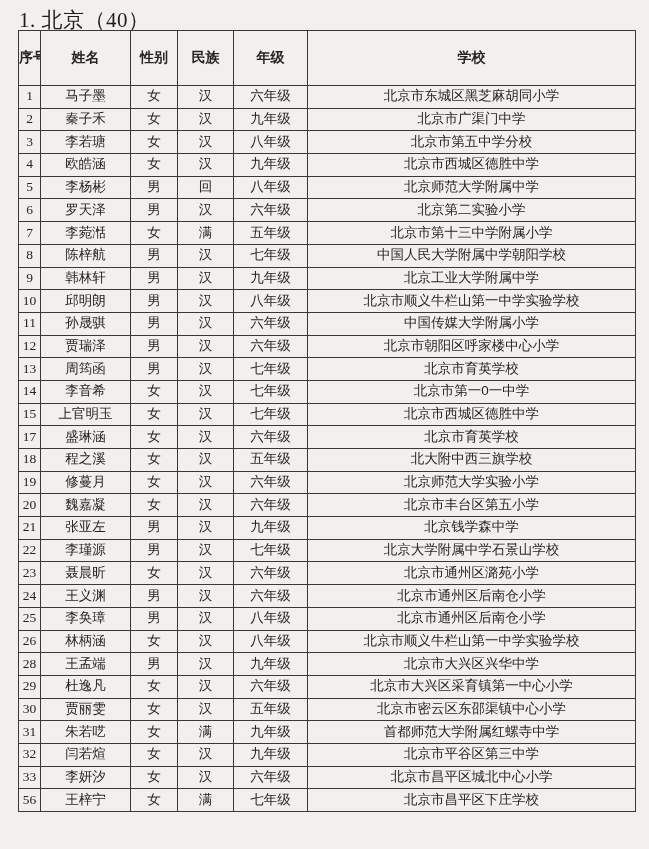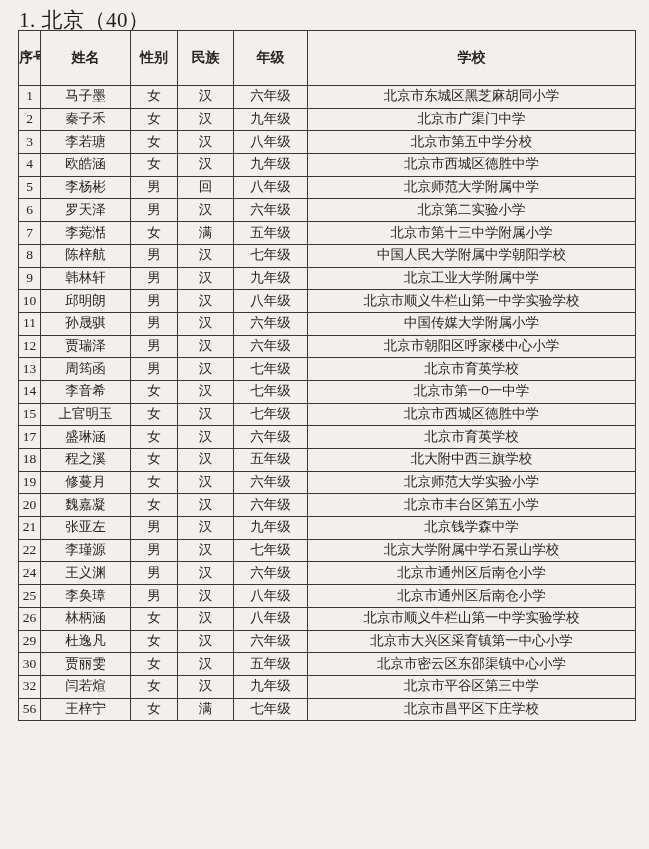--- a/index.html
+++ b/index.html
@@ -246,20 +246,28 @@
       </tr>
       <tr>
         <td class="c-no">22</td>
         <td class="c-name">李瑾源</td>
         <td class="c-gender">男</td>
         <td class="c-ethnicity">汉</td>
         <td class="c-grade">七年级</td>
         <td class="c-school">北京大学附属中学石景山学校</td>
       </tr>
       <tr>
+        <td class="c-no">23</td>
+        <td class="c-name">聂晨昕</td>
+        <td class="c-gender">女</td>
+        <td class="c-ethnicity">汉</td>
+        <td class="c-grade">六年级</td>
+        <td class="c-school">北京市通州区潞苑小学</td>
+      </tr>
+      <tr>
         <td class="c-no">24</td>
         <td class="c-name">王义渊</td>
         <td class="c-gender">男</td>
         <td class="c-ethnicity">汉</td>
         <td class="c-grade">六年级</td>
         <td class="c-school">北京市通州区后南仓小学</td>
       </tr>
       <tr>
         <td class="c-no">25</td>
         <td class="c-name">李奂璋</td>
@@ -270,42 +278,66 @@
       </tr>
       <tr>
         <td class="c-no">26</td>
         <td class="c-name">林柄涵</td>
         <td class="c-gender">女</td>
         <td class="c-ethnicity">汉</td>
         <td class="c-grade">八年级</td>
         <td class="c-school">北京市顺义牛栏山第一中学实验学校</td>
       </tr>
       <tr>
+        <td class="c-no">28</td>
+        <td class="c-name">王孟端</td>
+        <td class="c-gender">男</td>
+        <td class="c-ethnicity">汉</td>
+        <td class="c-grade">九年级</td>
+        <td class="c-school">北京市大兴区兴华中学</td>
+      </tr>
+      <tr>
         <td class="c-no">29</td>
         <td class="c-name">杜逸凡</td>
         <td class="c-gender">女</td>
         <td class="c-ethnicity">汉</td>
         <td class="c-grade">六年级</td>
         <td class="c-school">北京市大兴区采育镇第一中心小学</td>
       </tr>
       <tr>
         <td class="c-no">30</td>
         <td class="c-name">贾丽雯</td>
         <td class="c-gender">女</td>
         <td class="c-ethnicity">汉</td>
         <td class="c-grade">五年级</td>
         <td class="c-school">北京市密云区东邵渠镇中心小学</td>
       </tr>
       <tr>
+        <td class="c-no">31</td>
+        <td class="c-name">朱若呓</td>
+        <td class="c-gender">女</td>
+        <td class="c-ethnicity">满</td>
+        <td class="c-grade">九年级</td>
+        <td class="c-school">首都师范大学附属红螺寺中学</td>
+      </tr>
+      <tr>
         <td class="c-no">32</td>
         <td class="c-name">闫若煊</td>
         <td class="c-gender">女</td>
         <td class="c-ethnicity">汉</td>
         <td class="c-grade">九年级</td>
         <td class="c-school">北京市平谷区第三中学</td>
+      </tr>
+      <tr>
+        <td class="c-no">33</td>
+        <td class="c-name">李妍汐</td>
+        <td class="c-gender">女</td>
+        <td class="c-ethnicity">汉</td>
+        <td class="c-grade">六年级</td>
+        <td class="c-school">北京市昌平区城北中心小学</td>
       </tr>
       <tr>
         <td class="c-no">56</td>
         <td class="c-name">王梓宁</td>
         <td class="c-gender">女</td>
         <td class="c-ethnicity">满</td>
         <td class="c-grade">七年级</td>
         <td class="c-school">北京市昌平区下庄学校</td>
       </tr>
     </tbody>

